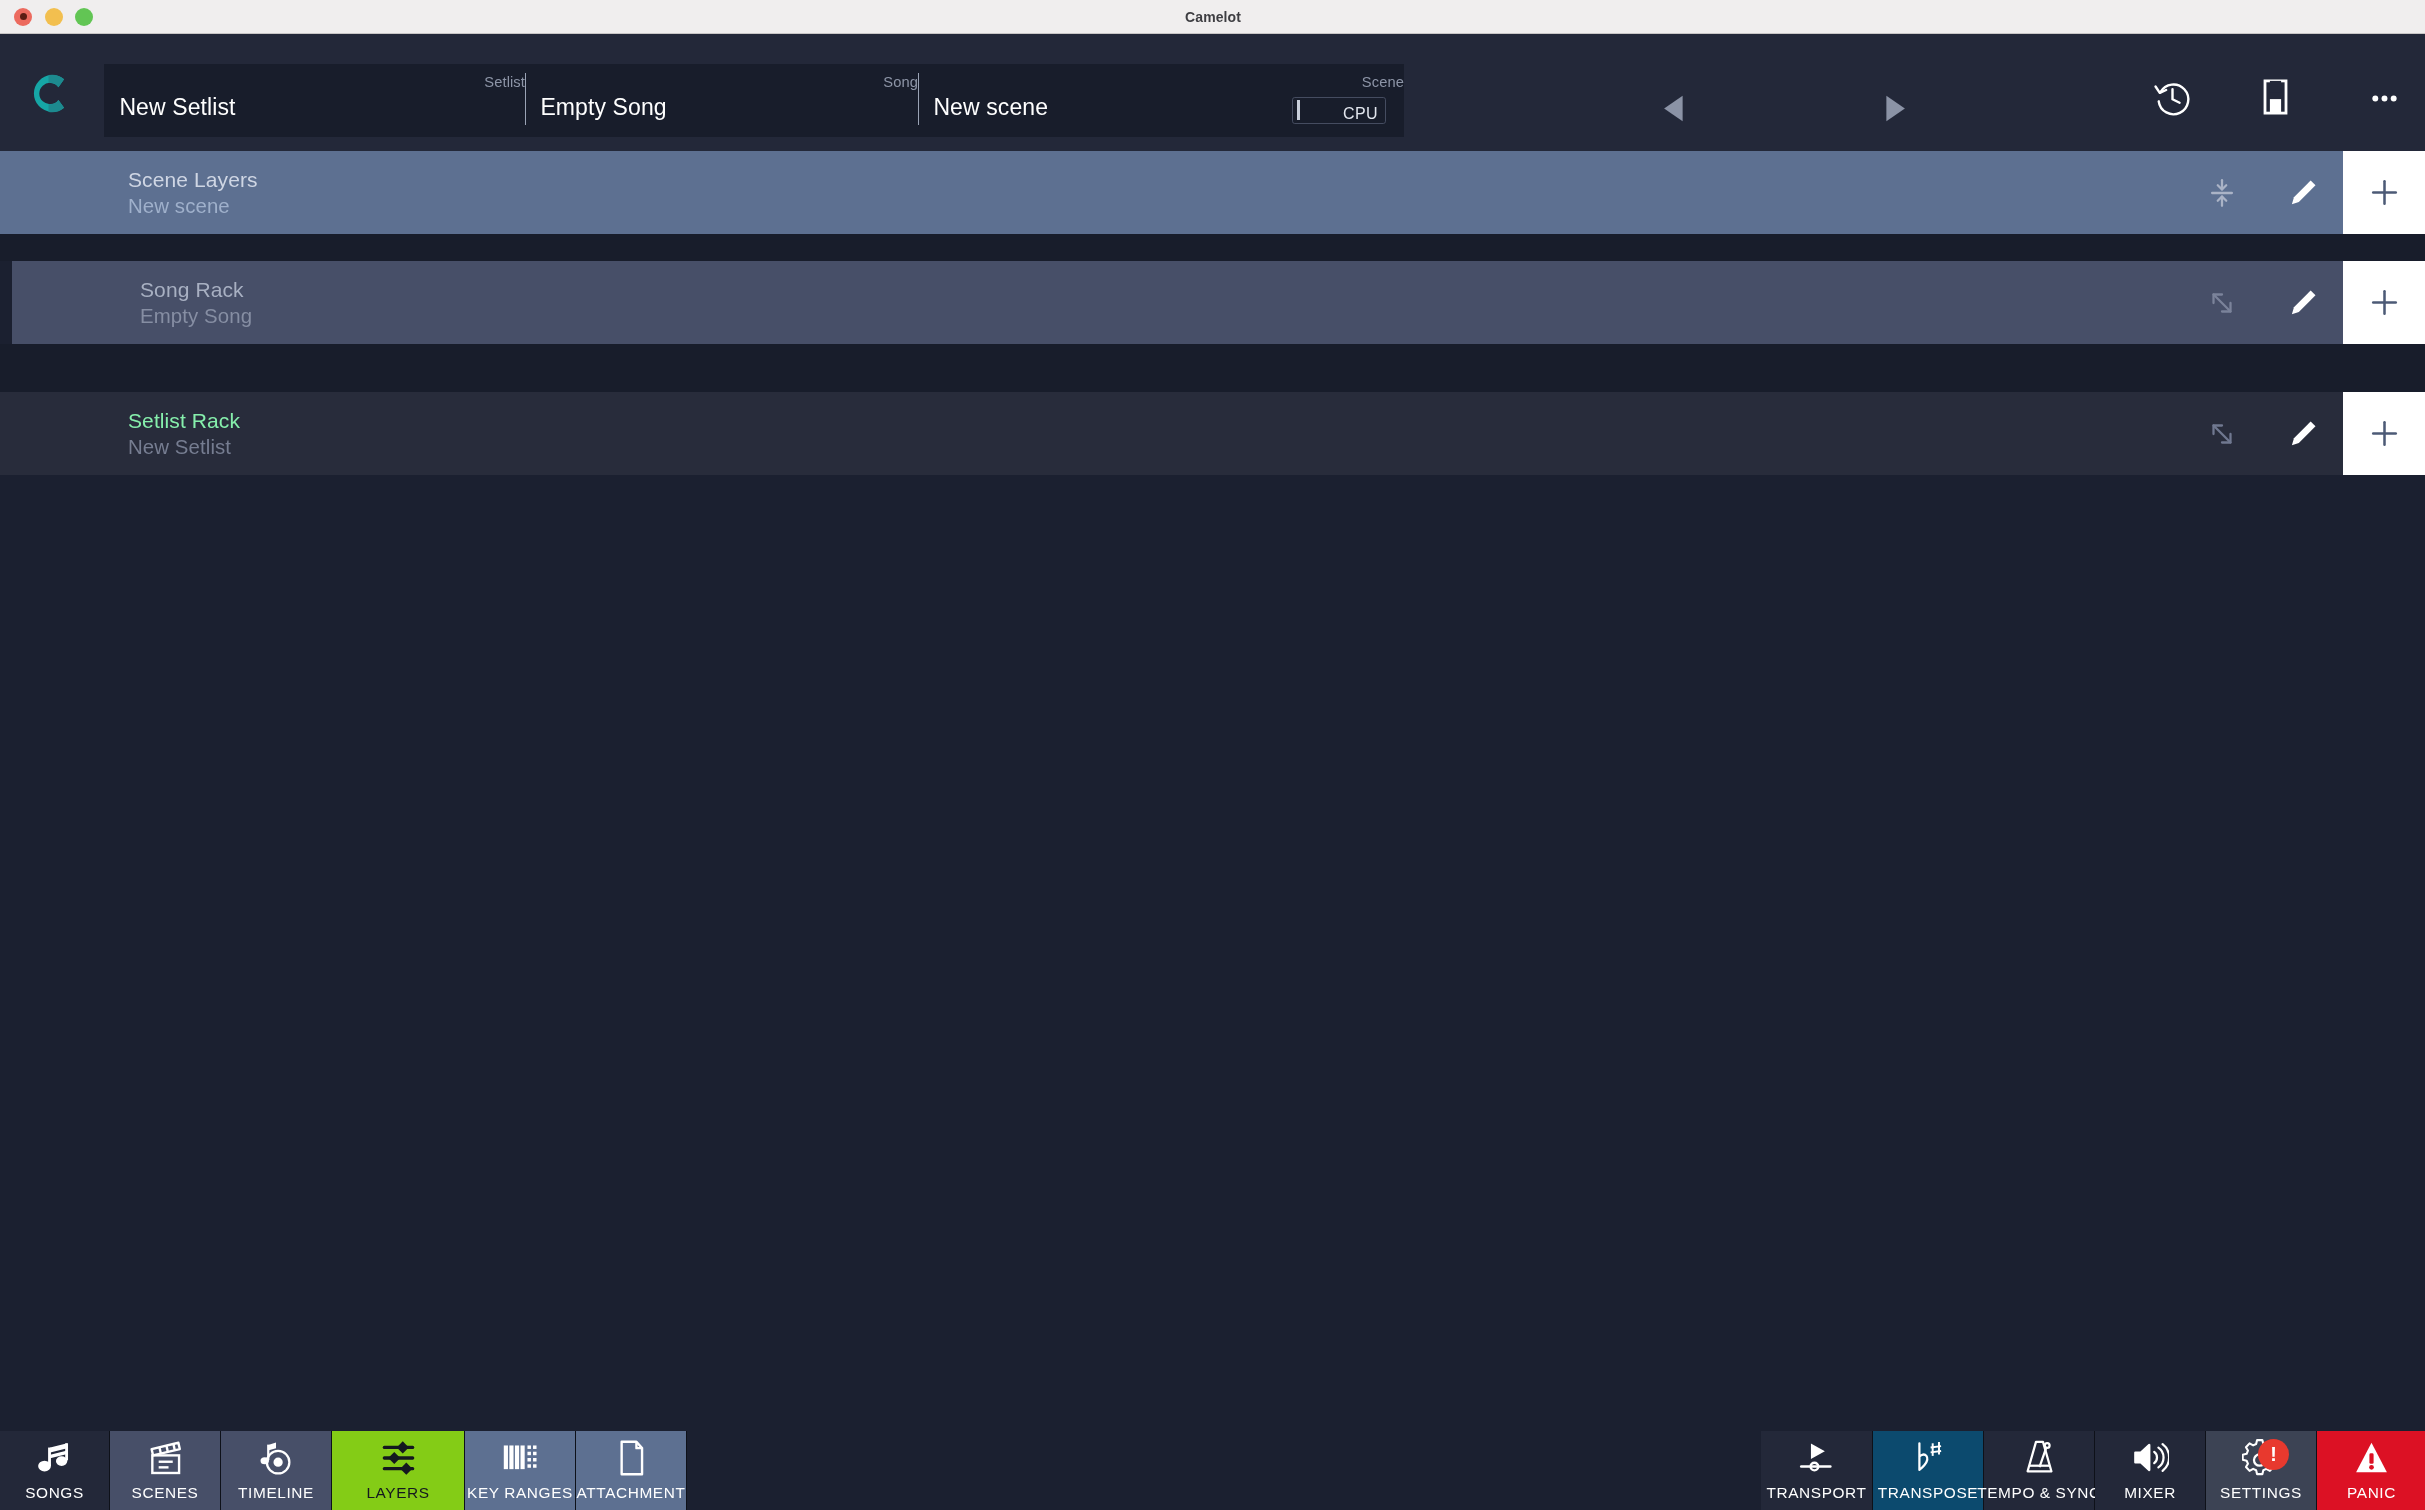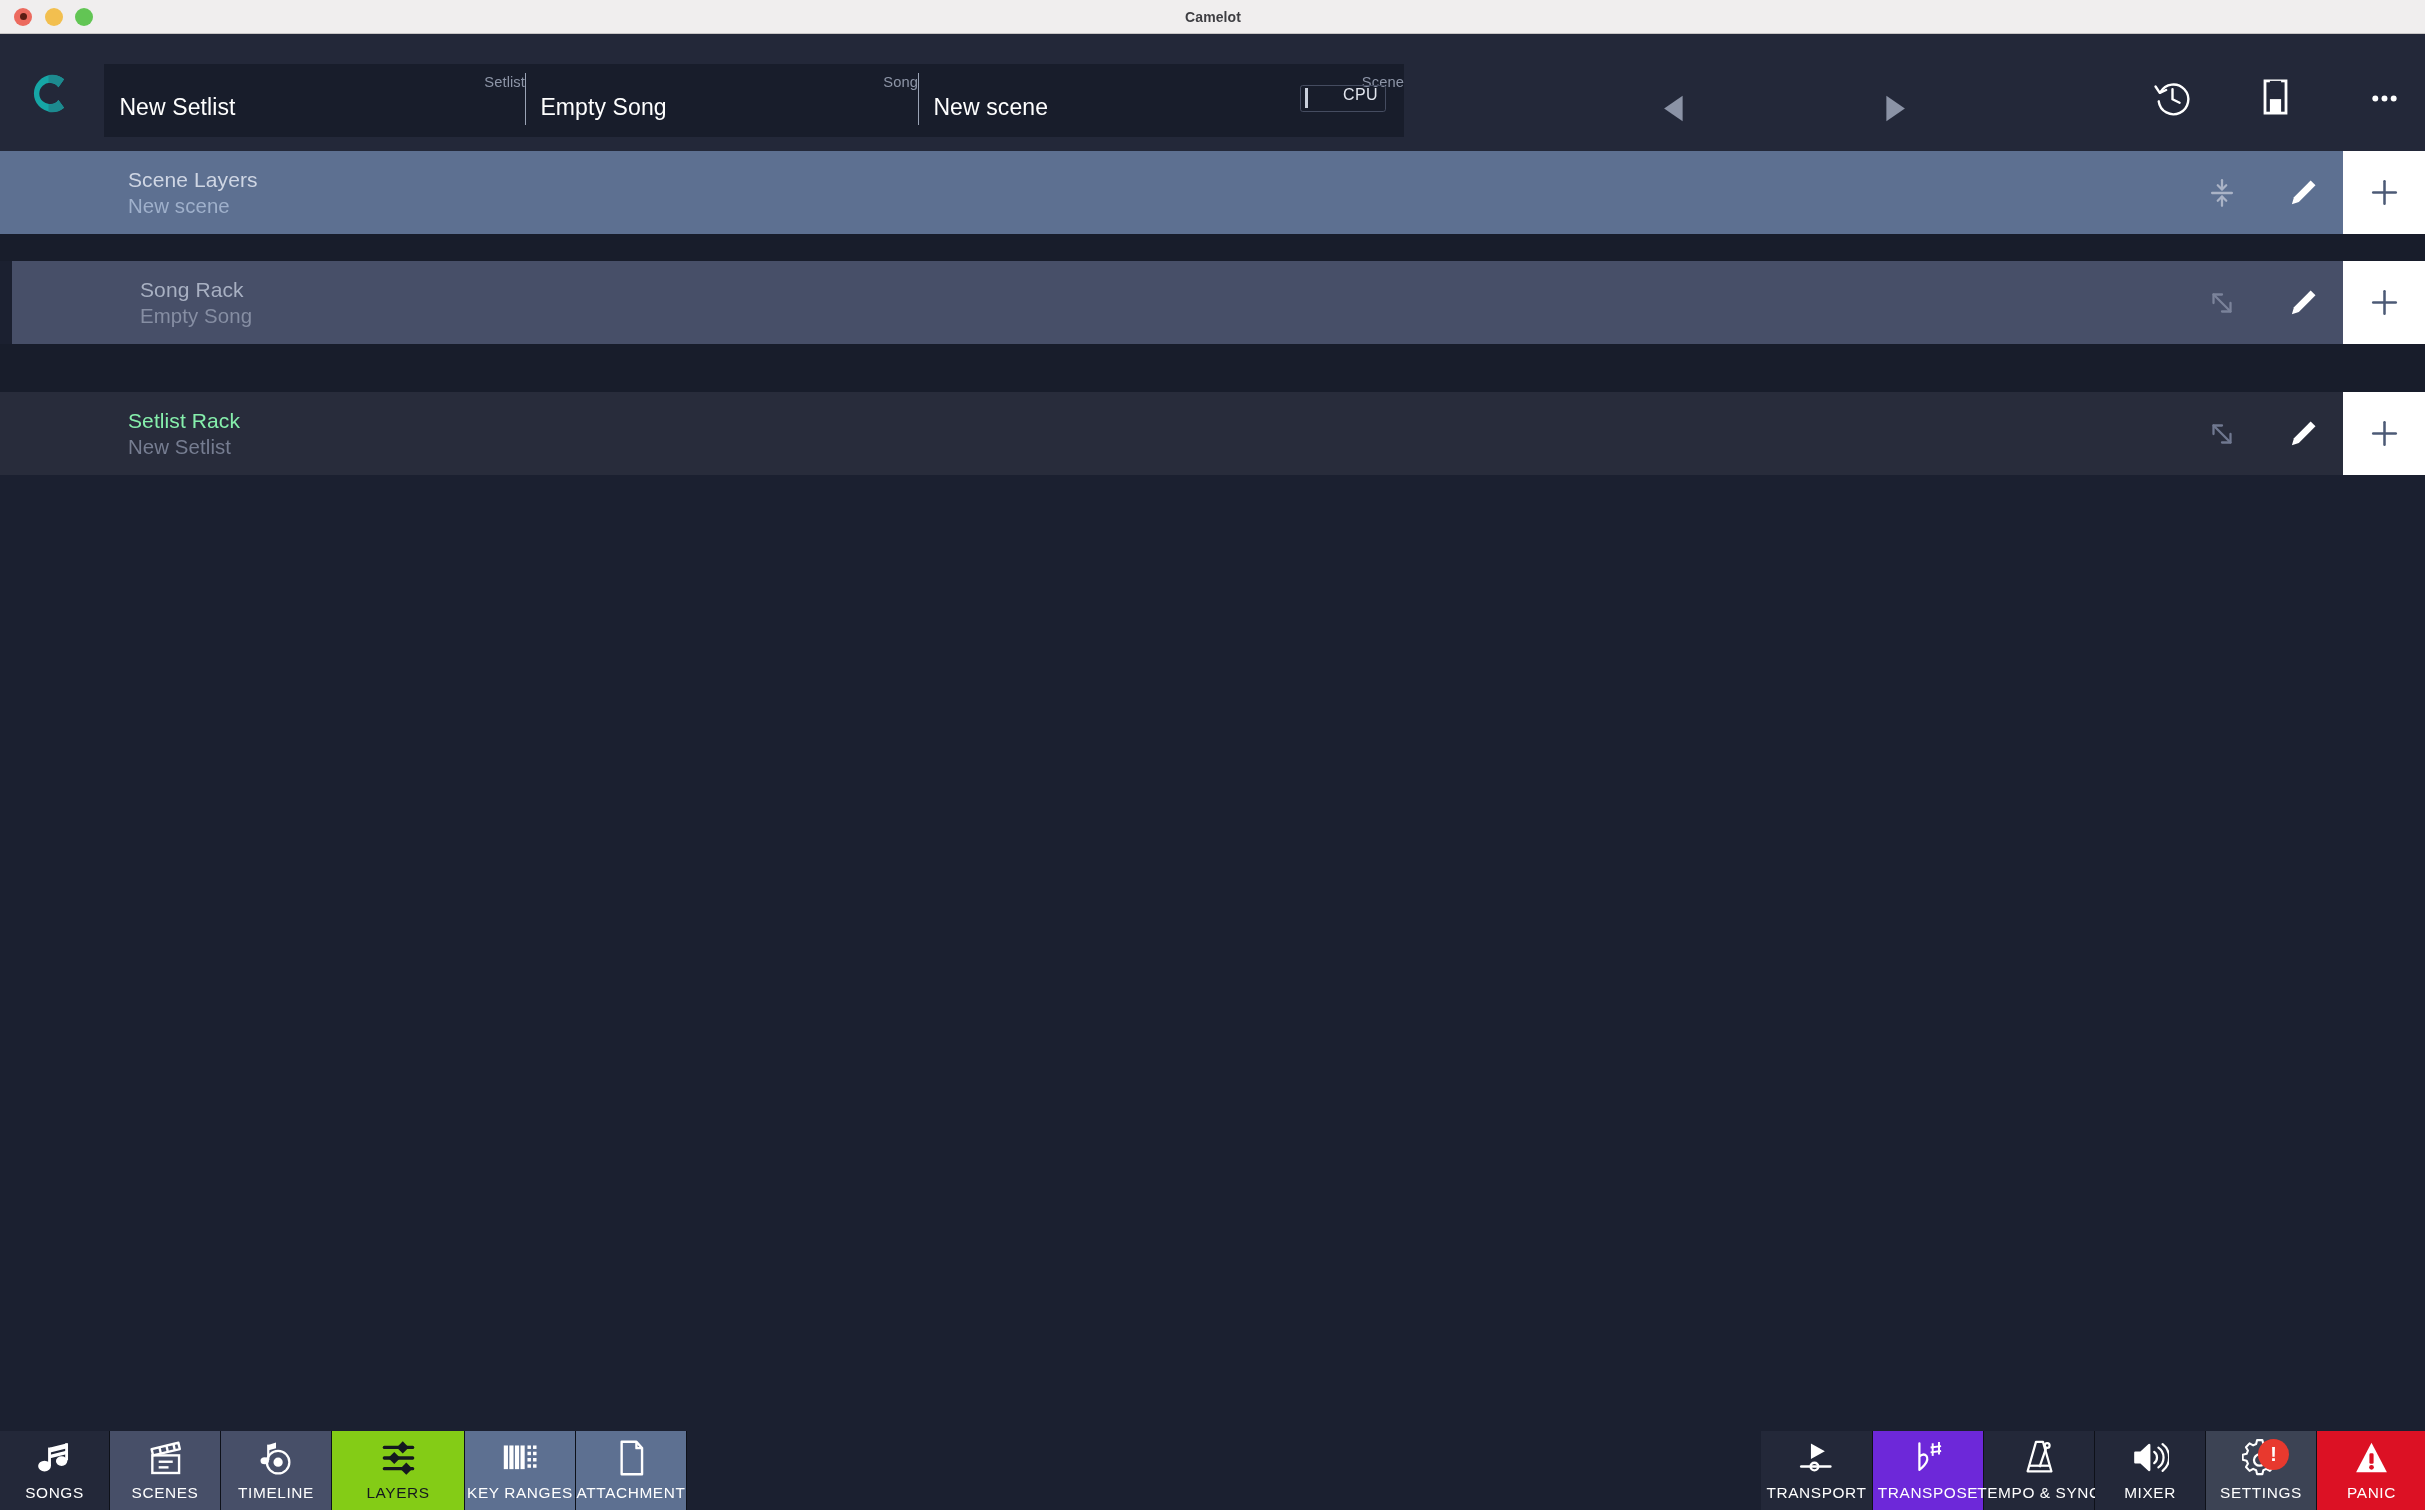--- a/index.html
+++ b/index.html
@@ -64,24 +64,24 @@
   .info-label {
     font-size: 14.7px; color: #8d95a7; line-height: 18px;
     letter-spacing: 0.1px;
     text-align: right;
   }
   .info-value {
     font-size: 23px; color: #ffffff; line-height: 29.5px;
     margin-top: 1.4px; letter-spacing: 0.1px;
   }
   .cpu {
-    position: absolute; right: 18px; top: 21px;
-    width: 86px; height: 27px;
+    position: absolute; right: 18px; top: 33px;
+    width: 94px; height: 27px;
     border: 1.4px solid #454c60; border-radius: 2.8px;
-    display: flex; align-items: flex-start; justify-content: flex-end;
+    display: flex; align-items: flex-end; justify-content: flex-end;
   }
   .cpu .bar {
     position: absolute; left: 3.5px; top: 2.8px;
     width: 3.5px; height: 19.7px; background: #c9cfdb;
   }
   .cpu .lbl {
     font-size: 16px; color: #e2e6ee; padding-right: 7px;
     letter-spacing: 0.4px;
   }
 
@@ -161,21 +161,21 @@
   }
   .tab.t-songs    { width: 110px; background: #232839; text-align: right; }
   .tab.t-scenes   { width: 111px; background: #474f68; }
   .tab.t-timeline { width: 111px; background: #474f68; }
   .tab.t-layers   { width: 133px; background: #84cc16; }
   .tab.t-layers .tlabel { color: #14181f; }
   .tab.t-keyranges  { width: 111px; background: #5d7091; }
   .tab.t-attachment { width: 111px; background: #5d7091; }
   .spacer { flex: 1; background: #1b2030; }
   .tab.t-transport { width: 112px; background: #232839; }
-  .tab.t-transpose { width: 111px; background: #6d28d9; }
+  .tab.t-transpose { width: 111px; background: #0c4a6e; }
   .tab.t-tempo     { width: 111px; background: #232839; }
   .tab.t-mixer     { width: 111px; background: #232839; }
   .tab.t-settings  { width: 111px; background: #3c4354; }
   .tab.t-panic     { width: 109px; background: #dc1124; border-right: none; }
   .badge {
     position: absolute; width: 31px; height: 31px; border-radius: 50%;
     background: #e8392e; right: 27px; top: 8.4px;
     display: flex; align-items: center; justify-content: center;
   }
   .badge .bang {

